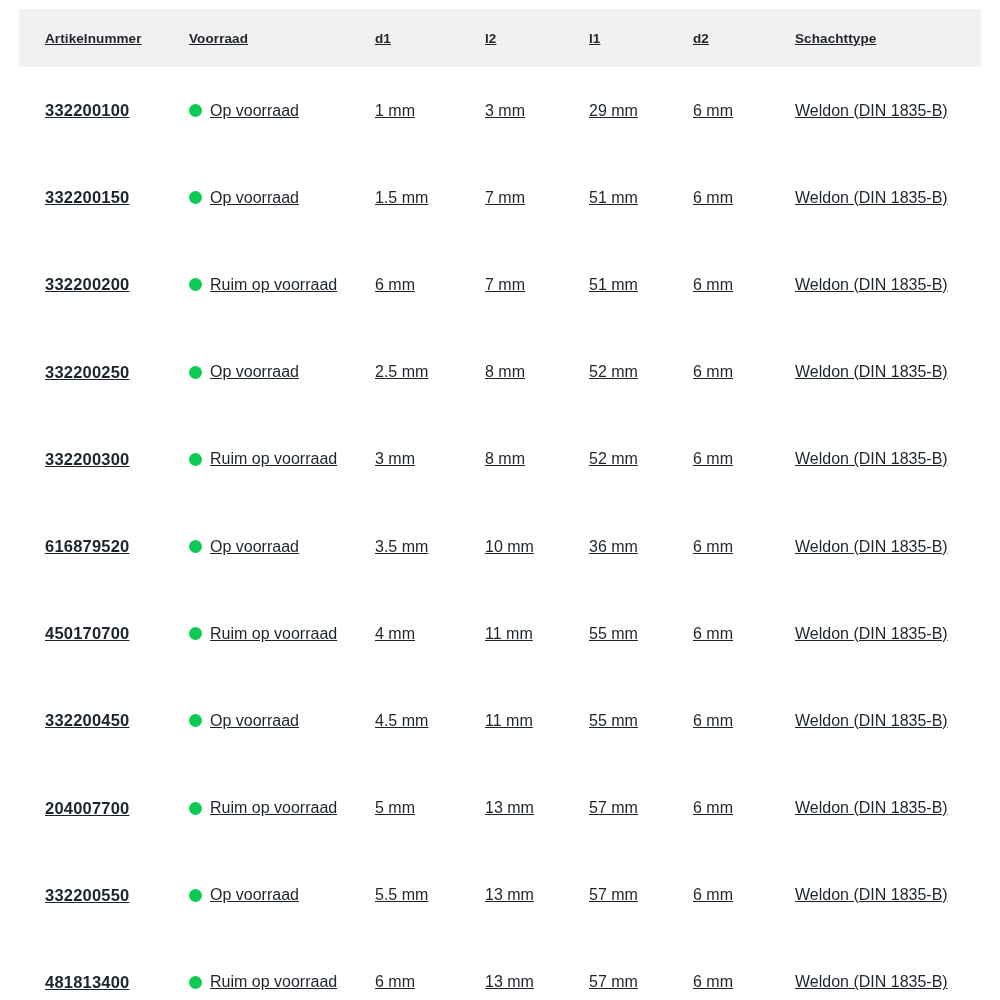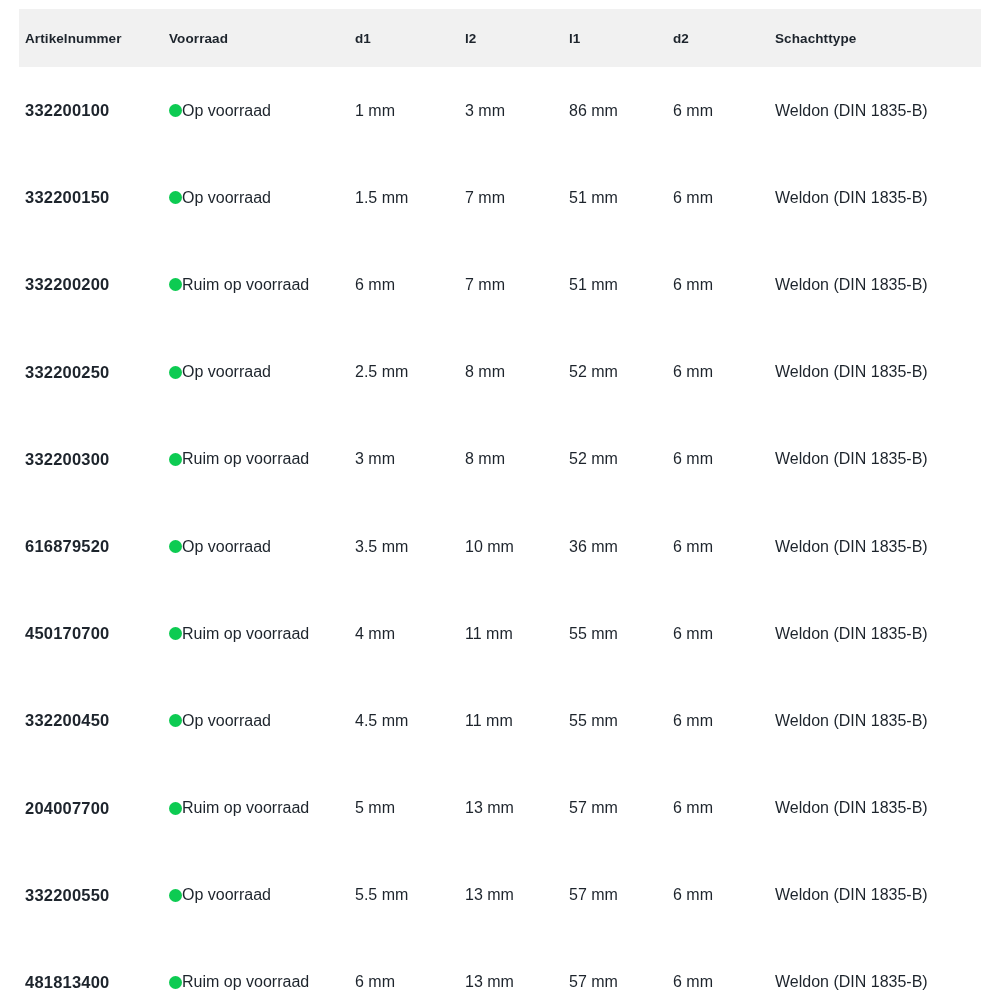--- a/index.html
+++ b/index.html
@@ -10,21 +10,22 @@
     font-family: "Liberation Sans", sans-serif;
     color: #1d242c;
   }
   .table-wrap {
     margin: 9px 19px 0 19px;
   }
   .grid-row {
     display: grid;
     grid-template-columns: 144px 186px 110px 104px 104px 102px 1fr;
     align-items: center;
-    padding-left: 6px;
+    padding-left: 26px;
+    text-decoration: underline;
   }
   .thead {
     background: #f1f1f1;
     height: 58px;
     font-size: 13.5px;
     font-weight: bold;
     letter-spacing: 0.1px;
   }
   .trow {
     height: 87.2px;
@@ -35,20 +36,21 @@
   .artnr {
     font-weight: bold;
     font-size: 16.5px;
     letter-spacing: 0.2px;
     color: #1d242c;
     cursor: pointer;
   }
   .stock {
     display: flex;
     align-items: center;
+    gap: 8px;
   }
   .dot {
     width: 13px;
     height: 13px;
     border-radius: 50%;
     background: #0dcb52;
     flex: 0 0 auto;
   }
 </style>
 </head>
@@ -68,21 +70,21 @@
 
   <div id="table-body">
     <div class="grid-row trow">
       <div class="cell artnr">332200100</div>
       <div class="cell stock">
         <span class="dot"></span>
         <span>Op voorraad</span>
       </div>
       <div class="cell">1 mm</div>
       <div class="cell">3 mm</div>
-      <div class="cell">86 mm</div>
+      <div class="cell">29 mm</div>
       <div class="cell">6 mm</div>
       <div class="cell">Weldon (DIN 1835-B)</div>
     </div>
 
     <div class="grid-row trow">
       <div class="cell artnr">332200150</div>
       <div class="cell stock">
         <span class="dot"></span>
         <span>Op voorraad</span>
       </div>

